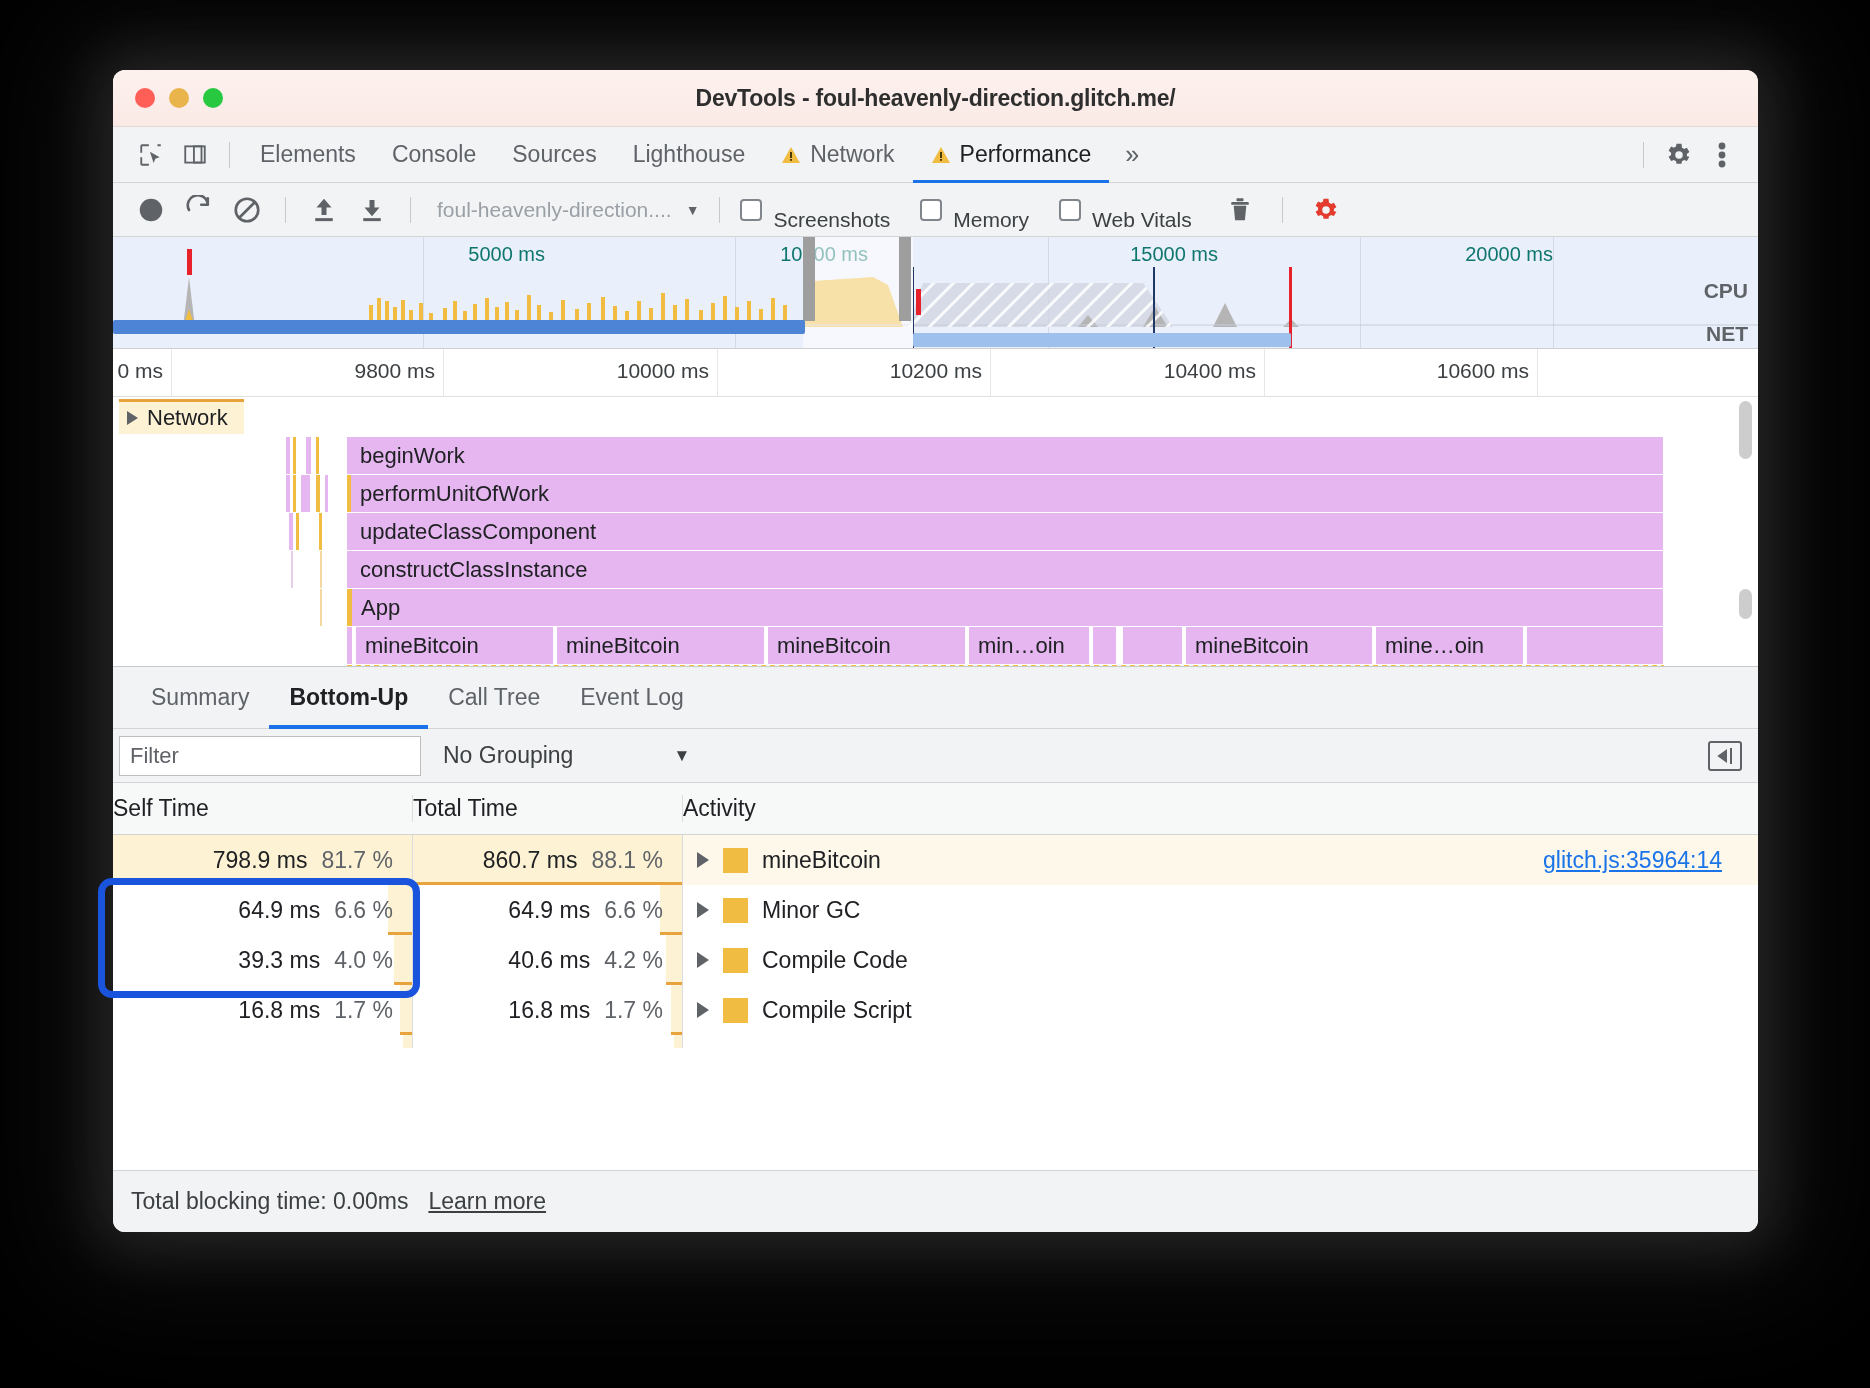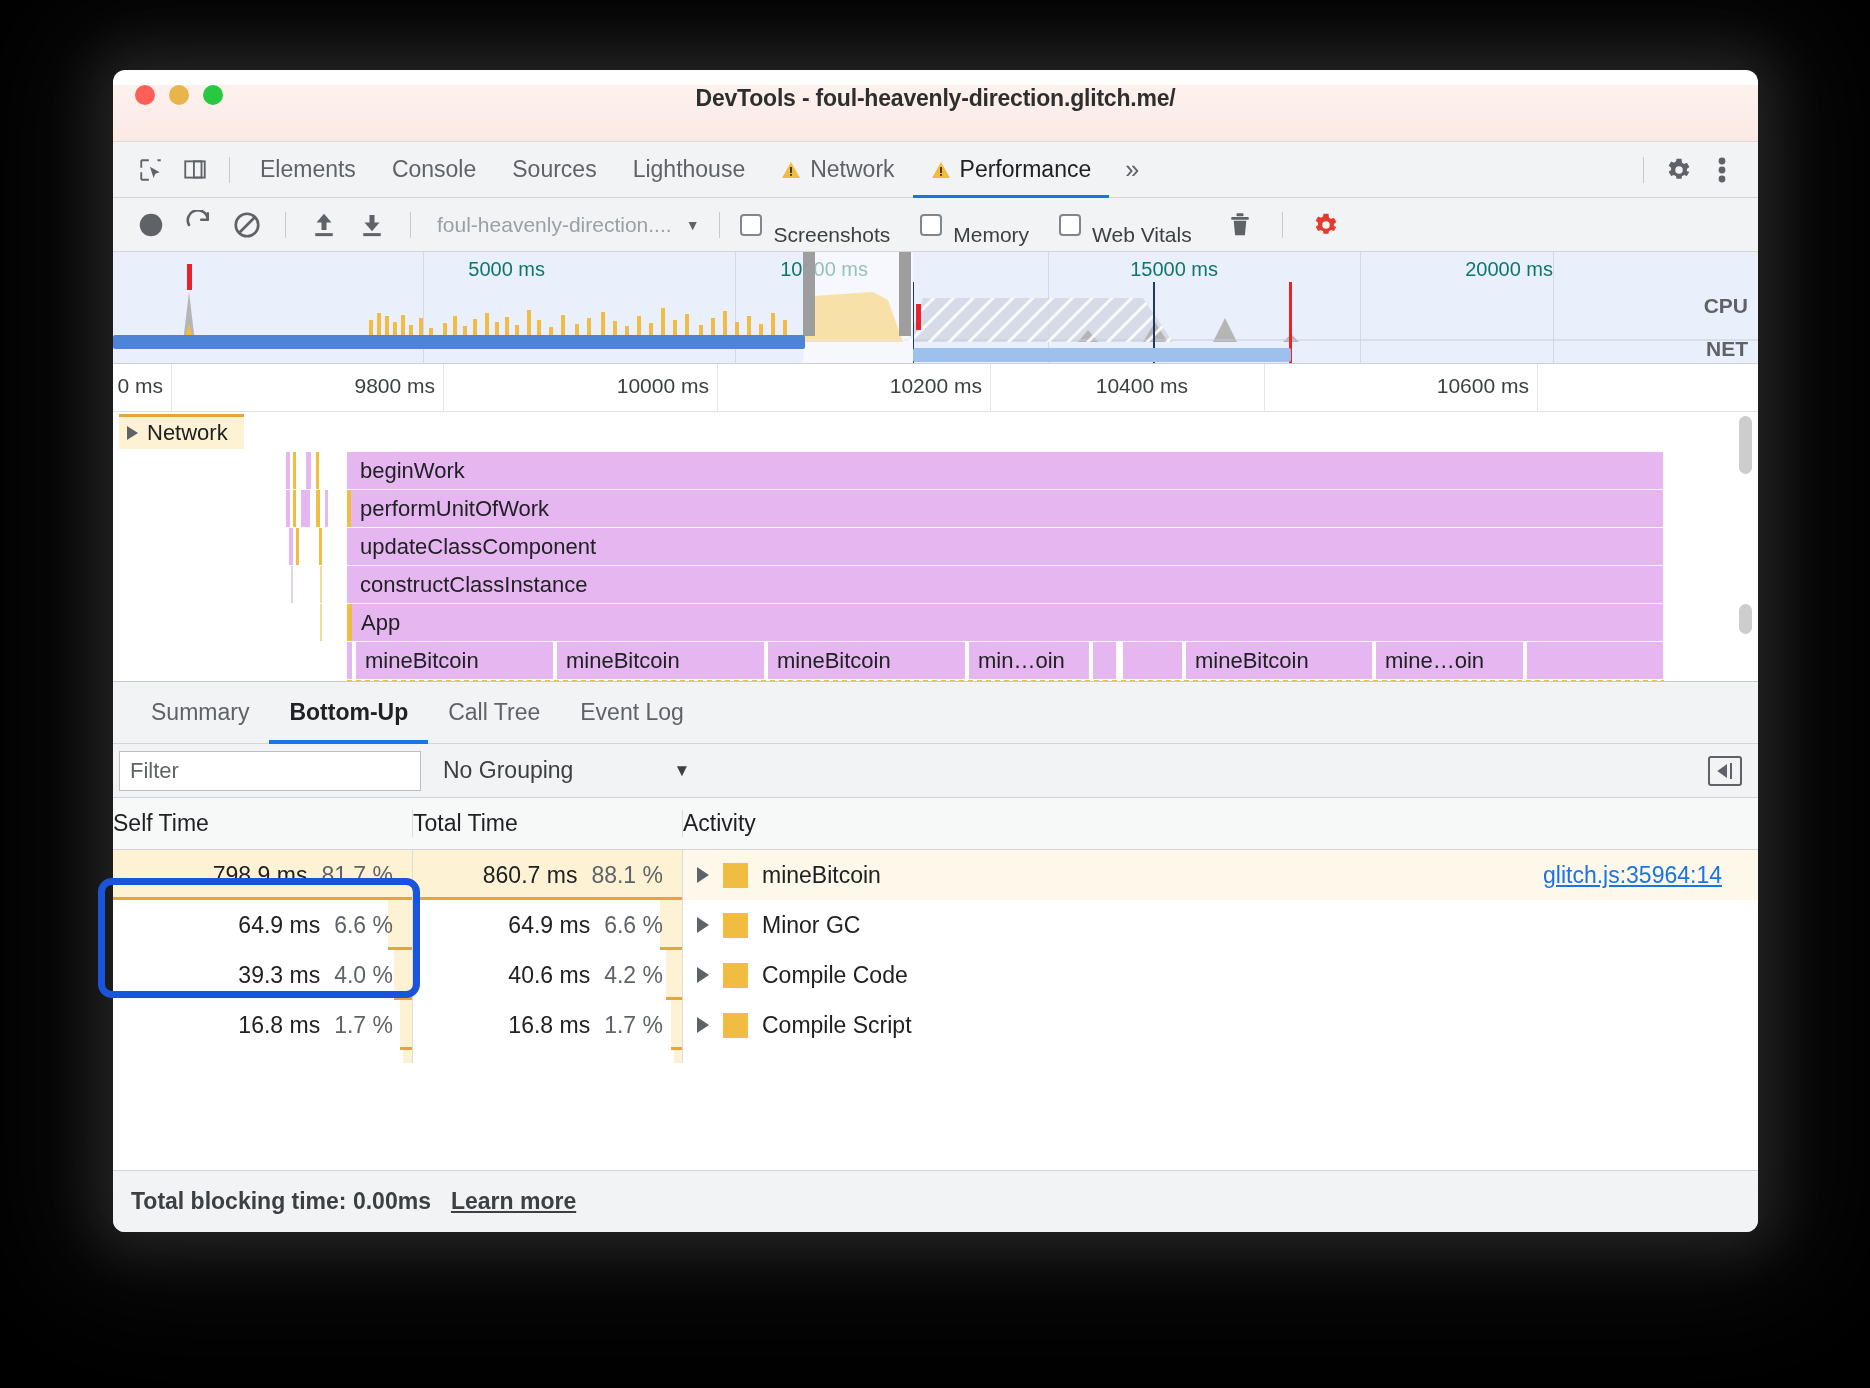--- a/index.html
+++ b/index.html
@@ -21,23 +21,22 @@
     box-shadow: 0 0 55px 22px rgba(255,255,255,0.10),
                 0 0 130px 60px rgba(255,255,255,0.05);
     overflow: hidden;
   }
 
   
   #titlebar {
     height: 57px;
     background: linear-gradient(#fdf1ee, #faeae6);
     border-bottom: 1px solid #e2d8d5;
-    display: flex; 
+    display: flex; align-items: center;
     position: relative;
-    margin-top: 15px;
   }
   .traffic { display: flex; gap: 14px; margin-left: 22px; }
   .dot { width: 20px; height: 20px; border-radius: 50%; }
   .dot.red { background: #ff5f57; }
   .dot.yellow { background: #e9b44c; }
   .dot.green { background: #28c840; }
   #window-title {
     position: absolute; left: 0; right: 0; text-align: center;
     font-size: 23px; font-weight: bold; color: #2e2e2e;
     letter-spacing: -0.2px;
@@ -272,21 +271,21 @@
     font-size: 23px; white-space: nowrap;
   }
 
   
   #status-bar {
     position: absolute; left: 0; right: 0; bottom: 0;
     height: 62px; background: #f1f3f4;
     border-top: 1px solid #d4d4d4;
     display: flex; align-items: center; padding-left: 18px;
     gap: 20px;
-    font-size: 23px; color: #3c4043; font-weight: bold;
+    font-size: 23px; color: #3c4043;
   }
   #status-bar a { color: #3c4043; text-decoration: underline; }
 
   
   #annotation {
     position: absolute;
     left: 98px; top: 878px;
     width: 322px; height: 120px;
     border: 7px solid #1a54dd;
     border-radius: 14px;
@@ -534,21 +533,21 @@
       <div class="tick" style="left:58px"></div>
       <div class="tick" style="left:330px"></div>
       <div class="tick" style="left:604px"></div>
       <div class="tick" style="left:877px"></div>
       <div class="tick" style="left:1151px"></div>
       <div class="tick" style="left:1424px"></div>
       <div class="tlabel" style="left:50px">0 ms</div>
       <div class="tlabel" style="left:322px">9800 ms</div>
       <div class="tlabel" style="left:596px">10000 ms</div>
       <div class="tlabel" style="left:869px">10200 ms</div>
-      <div class="tlabel" style="left:1075px">10400 ms</div>
+      <div class="tlabel" style="left:1143px">10400 ms</div>
       <div class="tlabel" style="left:1416px">10600 ms</div>
     </div>
 
     <div id="network-track">
       <div id="network-chip">
         <span class="tri-right"></span>
         <span>Network</span>
       </div>
     </div>
 

